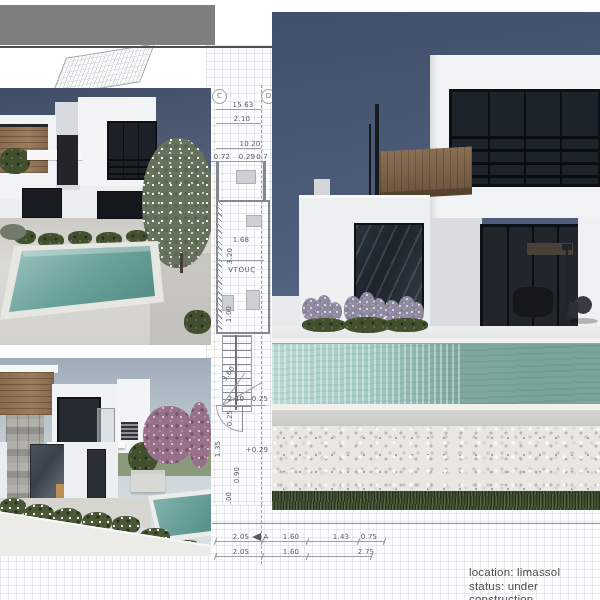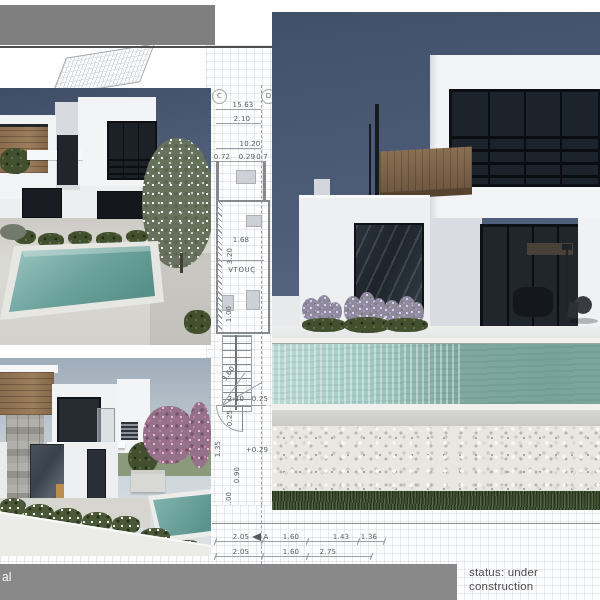--- a/index.html
+++ b/index.html
@@ -128,30 +128,30 @@
   </div>
 
   <div class="a grid-paper" style="left:0;top:505px;width:600px;height:95px;background-color:#fdfdfe;z-index:1;">
     <div class="a" style="left:212px;top:18px;width:388px;height:1px;background:#878d93;"></div>
     <div class="dd" style="left:261px;top:0;height:59px;"></div>
     <span class="dim" style="left:241px;top:32px;">2.05</span>
     <div class="tri" style="left:252px;top:28px;"></div>
     <span class="dim" style="left:266px;top:32px;">A</span>
     <span class="dim" style="left:291px;top:32px;">1.60</span>
     <span class="dim" style="left:341px;top:32px;">1.43</span>
-    <span class="dim" style="left:369px;top:32px;">1.36</span>
+    <span class="dim" style="left:369px;top:32px;">0.75</span>
     <div class="dln" style="left:215px;top:36px;width:170px;"></div>
     <span class="tk" style="left:215px;top:33px;"></span>
     <span class="tk" style="left:262px;top:33px;"></span>
     <span class="tk" style="left:307px;top:33px;"></span>
     <span class="tk" style="left:358px;top:33px;"></span>
     <span class="tk" style="left:384px;top:33px;"></span>
     <span class="dim" style="left:241px;top:47px;">2.05</span>
     <span class="dim" style="left:291px;top:47px;">1.60</span>
-    <span class="dim" style="left:328px;top:47px;">2.75</span>
+    <span class="dim" style="left:366px;top:47px;">2.75</span>
     <div class="dln" style="left:215px;top:51px;width:157px;"></div>
     <span class="tk" style="left:215px;top:48px;"></span>
     <span class="tk" style="left:262px;top:48px;"></span>
     <span class="tk" style="left:307px;top:48px;"></span>
     <span class="tk" style="left:371px;top:48px;"></span>
   </div>
 
   <div class="a" style="left:0;top:5px;width:215px;height:40px;background:#7f7f7f;z-index:4;"></div>
   <div class="a" style="left:0;top:46px;width:272px;height:2px;background:#4e4e4e;z-index:4;"></div>
   <div class="a" style="left:58px;top:52px;width:88px;height:34px;z-index:2;
@@ -333,20 +333,18 @@
     <div class="a" style="left:0;top:332px;width:328px;height:60px;
          background:repeating-linear-gradient(178deg,rgba(0,0,0,.05) 0 2px,transparent 2px 6px);"></div>
 
     <div class="a" style="left:0;top:392px;width:328px;height:8px;background:#f0f0ed;"></div>
     <div class="a" style="left:0;top:398px;width:328px;height:16px;
          background:linear-gradient(#d6d6d3,#c9c9c6);border-bottom:1px solid rgba(0,0,0,.18);"></div>
     <div class="a pebbles" style="left:0;top:414px;width:328px;height:64px;"></div>
     <div class="a grass" style="left:0;top:478px;width:328px;height:20px;border-top:1px solid #dfe4da;"></div>
   </div>
 
-  <div class="a" style="left:0;top:564px;width:457px;height:36px;background:#898989;z-index:5;">
-    <span style="position:absolute;left:2px;top:6px;font-size:12px;color:#f4f4f4;">al</span>
-  </div>
   <div class="a" style="left:469px;top:566px;width:131px;z-index:5;">
+    <div class="info-line">location: limassol</div>
     <div class="info-line">status: under construction</div>
   </div>
 
 </div>
 
 </body></html>

